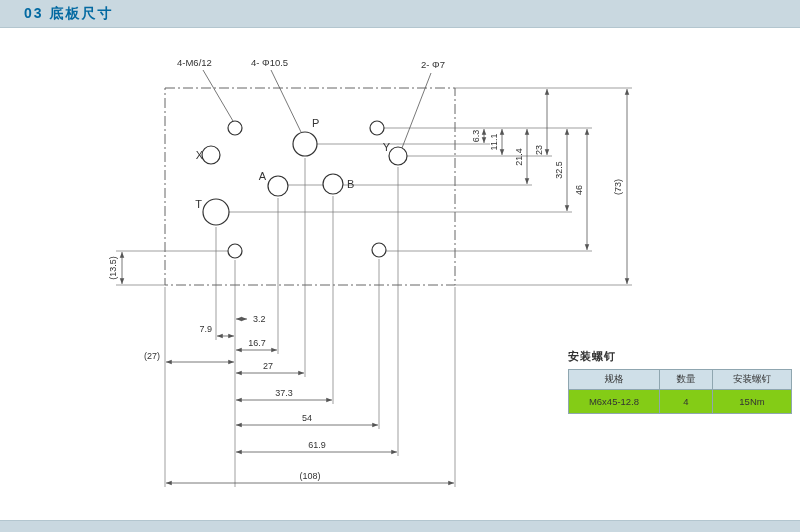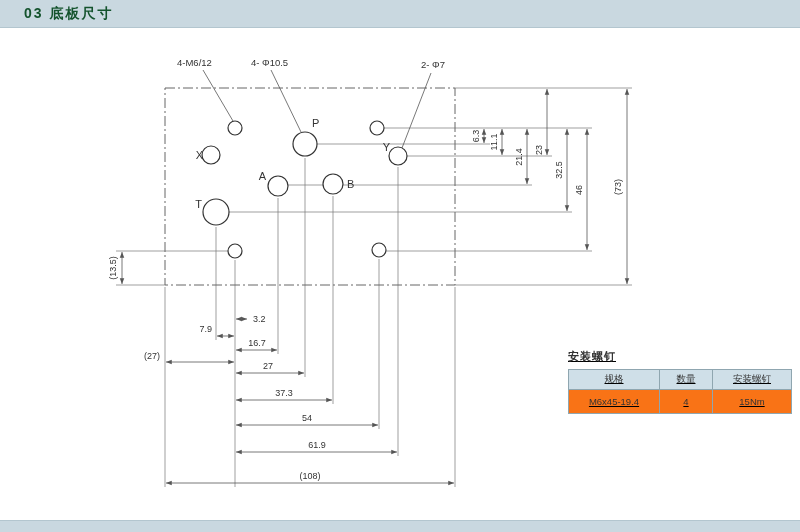--- a/index.html
+++ b/index.html
@@ -5,26 +5,26 @@
   html,body{margin:0;padding:0;}
   body{
     width:800px;height:532px;position:relative;background:#ffffff;
     font-family:"Liberation Sans", sans-serif;overflow:hidden;
   }
   .topbar{
     position:absolute;left:0;top:0;width:800px;height:27px;
     background:#c9d8e0;display:flex;align-items:center;
     border-bottom:1px solid #b3c6cf;
   }
-  .topbar .title{margin-left:24px;font-size:14px;font-weight:bold;color:#14532d;letter-spacing:2px;}
+  .topbar .title{margin-left:24px;font-size:14px;font-weight:bold;color:#0369a1;letter-spacing:2px;}
   .bottombar{position:absolute;left:0;top:520px;width:800px;height:12px;background:#c9d8e0;border-top:1px solid #b3c6cf;}
   svg.drawing{position:absolute;left:0;top:0;}
-  .screw-panel{position:absolute;left:568px;top:349px;text-decoration:underline;}
+  .screw-panel{position:absolute;left:568px;top:349px;}
   .screw-panel .tbl-title{font-size:11px;color:#333;margin-bottom:5px;font-weight:bold;letter-spacing:1px;}
-  table.screw{border-collapse:collapse;background:#f97316;}
+  table.screw{border-collapse:collapse;background:#84cc16;}
   table.screw th, table.screw td{
     border:1px solid #8fa6b0;font-size:9.5px;color:#333;text-align:center;
     padding:3px 6px;font-weight:normal;
   }
   table.screw th{background:#cfdfe8;height:13px;}
   table.screw td{height:17px;}
   .col-spec{width:78px}.col-qty{width:40px}.col-torque{width:66px}
   text{fill:#333;}
 </style>
 </head>
@@ -150,21 +150,21 @@
   <table class="screw">
     <thead>
       <tr>
         <th class="col-spec">规格</th>
         <th class="col-qty">数量</th>
         <th class="col-torque">安装螺钉</th>
       </tr>
     </thead>
     <tbody>
       <tr>
-        <td>M6x45-19.4</td>
+        <td>M6x45-12.8</td>
         <td>4</td>
         <td>15Nm</td>
       </tr>
     </tbody>
   </table>
 </div>
 
 <div class="bottombar"></div>
 
 </body></html>

